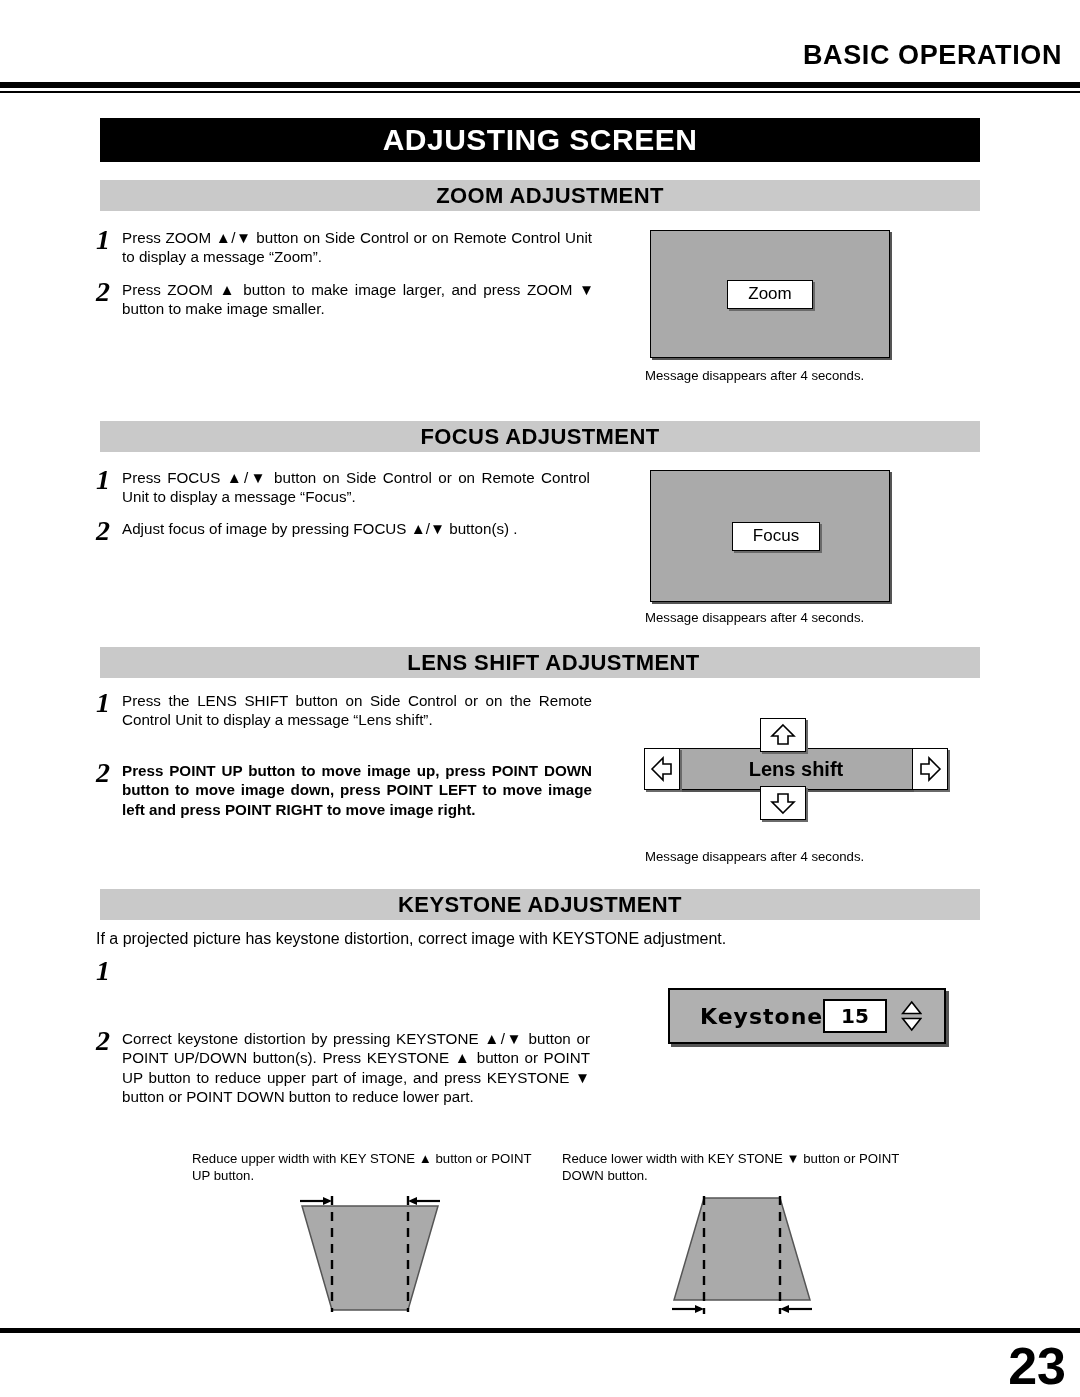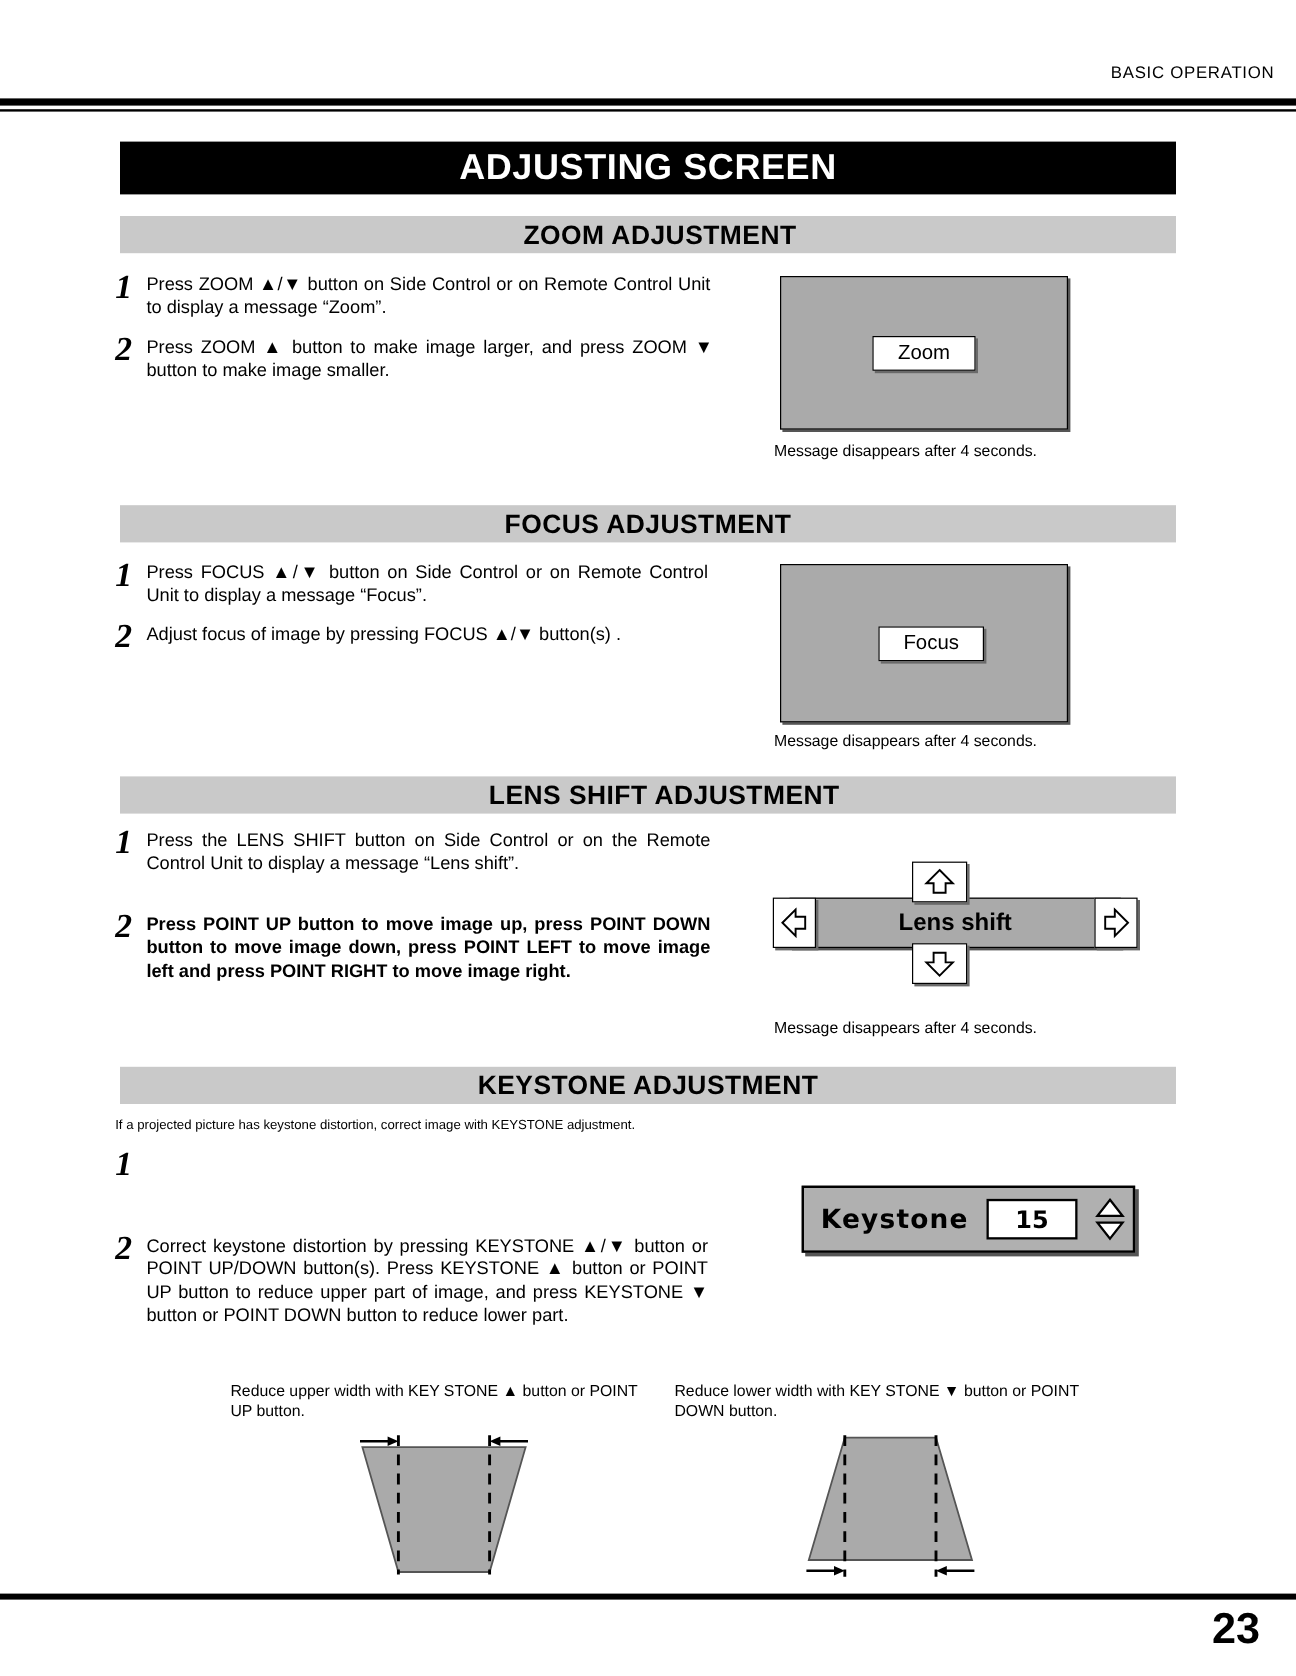--- a/index.html
+++ b/index.html
@@ -13,24 +13,24 @@
     height: 1397px;
     position: relative;
     font-family: "Liberation Sans", sans-serif;
     color: #000;
     overflow: hidden;
   }
 
   
   .running-head {
     position: absolute;
-    top: 52px;
+    top: 40px;
     right: 18px;
-    font-size: 14px;
-    font-weight: normal;
+    font-size: 27px;
+    font-weight: bold;
     letter-spacing: 0.6px;
   }
   .rule-thick {
     position: absolute;
     left: 0; right: 0;
     top: 82px;
     height: 6px;
     background: #000;
   }
   .rule-thin {
@@ -87,21 +87,21 @@
     line-height: 22px;
     padding-top: 1px;
   }
   .step-text {
     font-size: 15.2px;
     line-height: 19.4px;
     text-align: justify;
   }
   .plain-text {
     position: absolute;
-    font-size: 11px;
+    font-size: 16px;
     line-height: 19.4px;
   }
 
   
   .osd-screen {
     position: absolute;
     background: #aaaaaa;
     border: 1px solid #000;
     box-shadow: 2px 2px 0 #555;
     display: flex;
@@ -147,21 +147,21 @@
   }
 
   
   .ks-dialog {
     position: absolute;
     background: #b0b0b0;
     border: 2px solid #000;
     box-shadow: 3px 3px 0 #555;
     display: flex;
     align-items: center;
-    padding: 0 6px;
+    padding: 0 22px;
   }
   .ks-label {
     font-family: "DejaVu Sans", sans-serif;
     font-weight: bold;
     font-size: 22px;
     letter-spacing: 1px;
     flex: 1;
     padding-left: 8px;
   }
   .ks-value {
@@ -189,23 +189,23 @@
   
   .footer-rule {
     position: absolute;
     left: 0; right: 0;
     top: 1328px;
     height: 5px;
     background: #000;
   }
   .page-number {
     position: absolute;
-    right: 30px;
+    right: 14px;
     top: 1336px;
-    font-size: 36px;
+    font-size: 52px;
     font-weight: bold;
   }
 </style>
 </head>
 <body>
 
 <div class="running-head">BASIC OPERATION</div>
 <div class="rule-thick"></div>
 <div class="rule-thin"></div>
 

